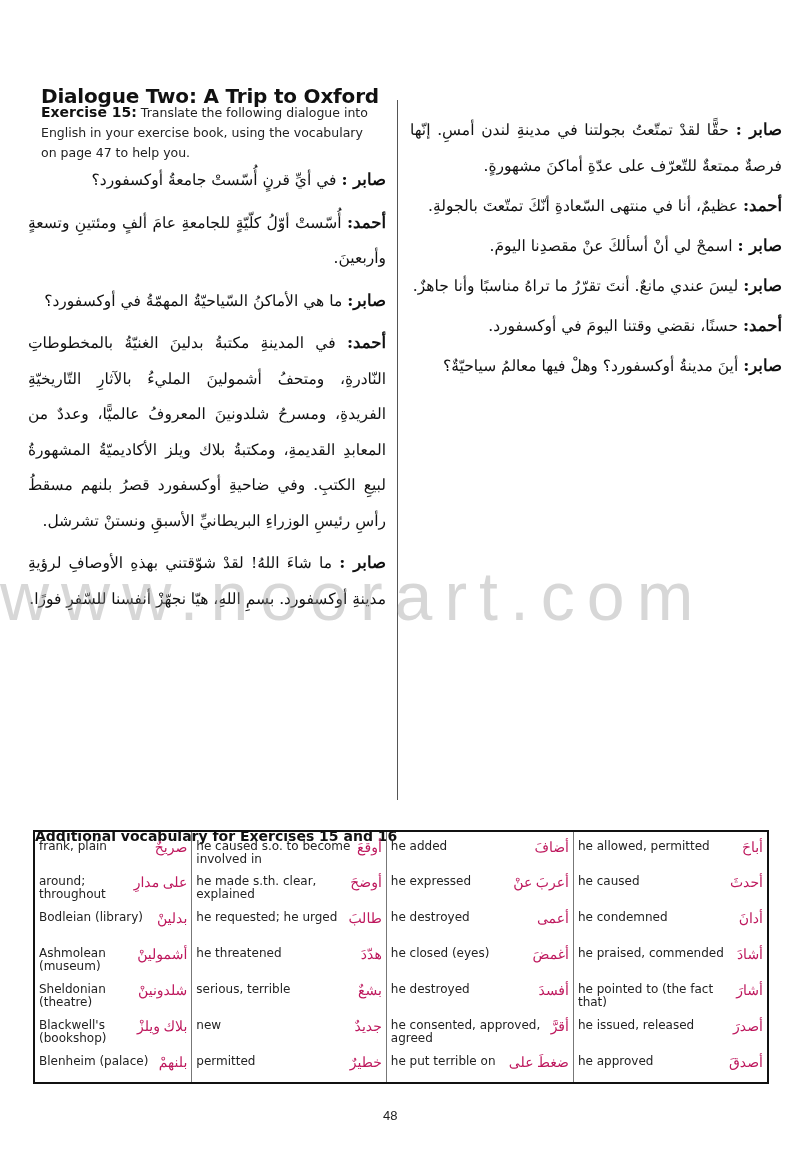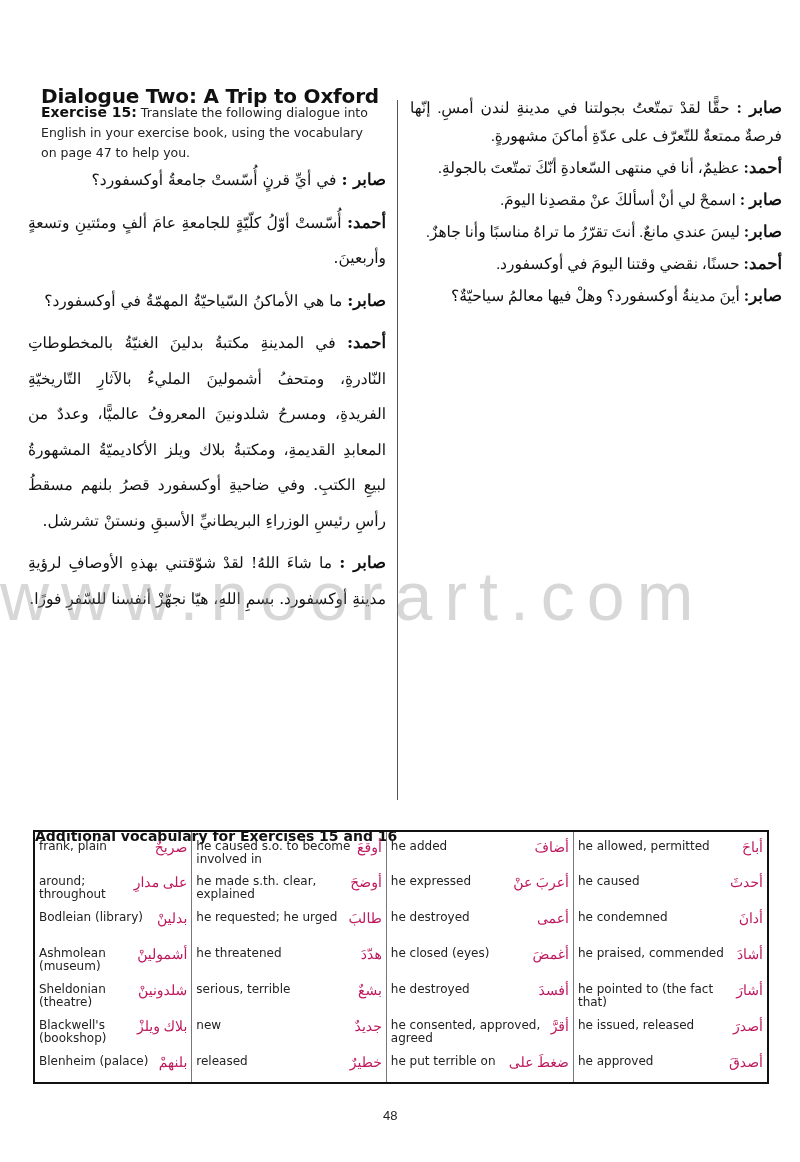--- a/index.html
+++ b/index.html
@@ -22,21 +22,21 @@
       background: #555;
     }
 
     .dialogue {
       position: absolute; direction: rtl; text-align: justify;
       font-family: "DejaVu Serif", serif; font-size: 15.5px; color: #111;
     }
     .dialogue .turn { margin-bottom: 4px; }
     .dialogue .speaker { font-weight: bold; font-size: 16.5px; }
     .left-col  { left: 28px; top: 162px; width: 358px; line-height: 35.5px; }
-    .right-col { left: 410px; top: 94px; width: 372px; line-height: 28px; font-family: Liberation Serif, serif; }
+    .right-col { left: 410px; top: 112px; width: 372px; line-height: 36px; }
     .left-col .turn { margin-bottom: 6px; }
 
     .watermark {
       position: absolute; left: 0; top: 566px; width: 672px; text-align: center;
       font-family: "Liberation Sans", sans-serif; font-size: 68px; letter-spacing: 12px;
       color: rgba(150,150,150,0.38); pointer-events: none; line-height: 60px;
     }
 
     .vocab-title {
       position: absolute; left: 35px; top: 809px;
@@ -263,21 +263,21 @@
       </tr>
       <tr>
         <td class="first">
           <div class="cell">
             <span class="en">Blenheim (palace)</span>
             <span class="ar">بلنهمْ</span>
           </div>
         </td>
         <td>
           <div class="cell">
-            <span class="en">released</span>
+            <span class="en">permitted</span>
             <span class="ar">خطيرٌ</span>
           </div>
         </td>
         <td>
           <div class="cell">
             <span class="en">he put terrible on</span>
             <span class="ar">ضغطَ على</span>
           </div>
         </td>
         <td>

